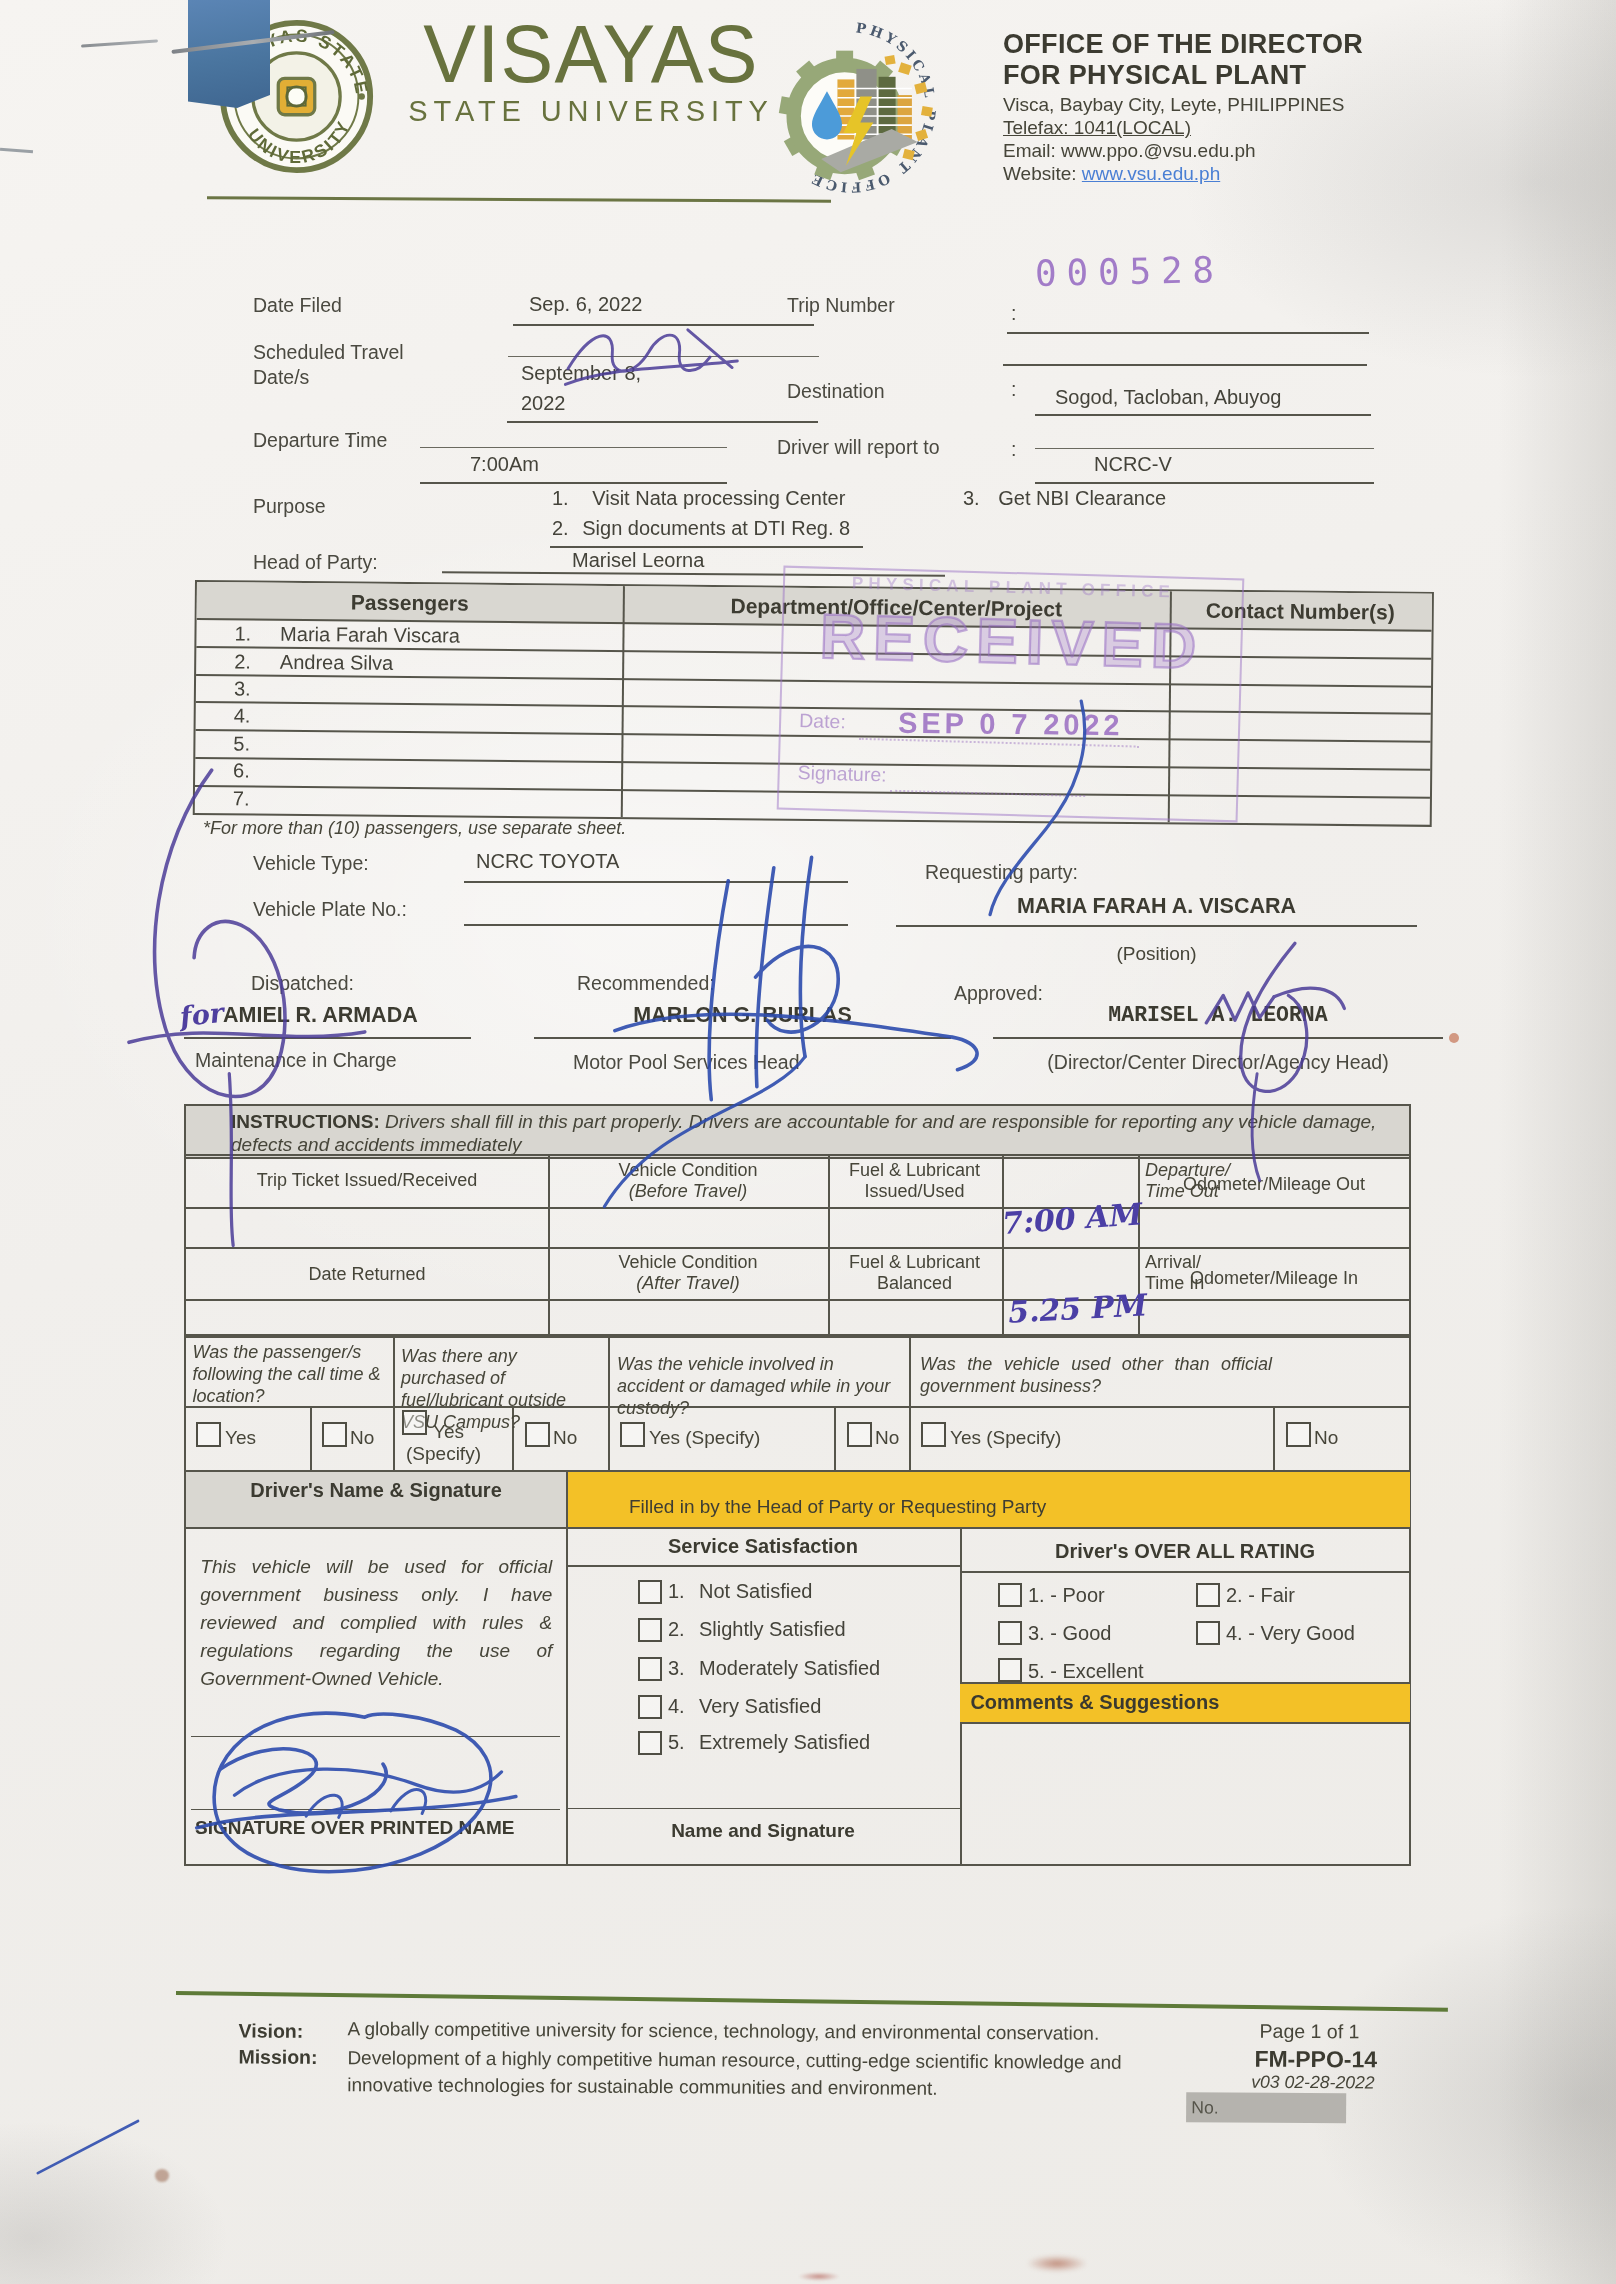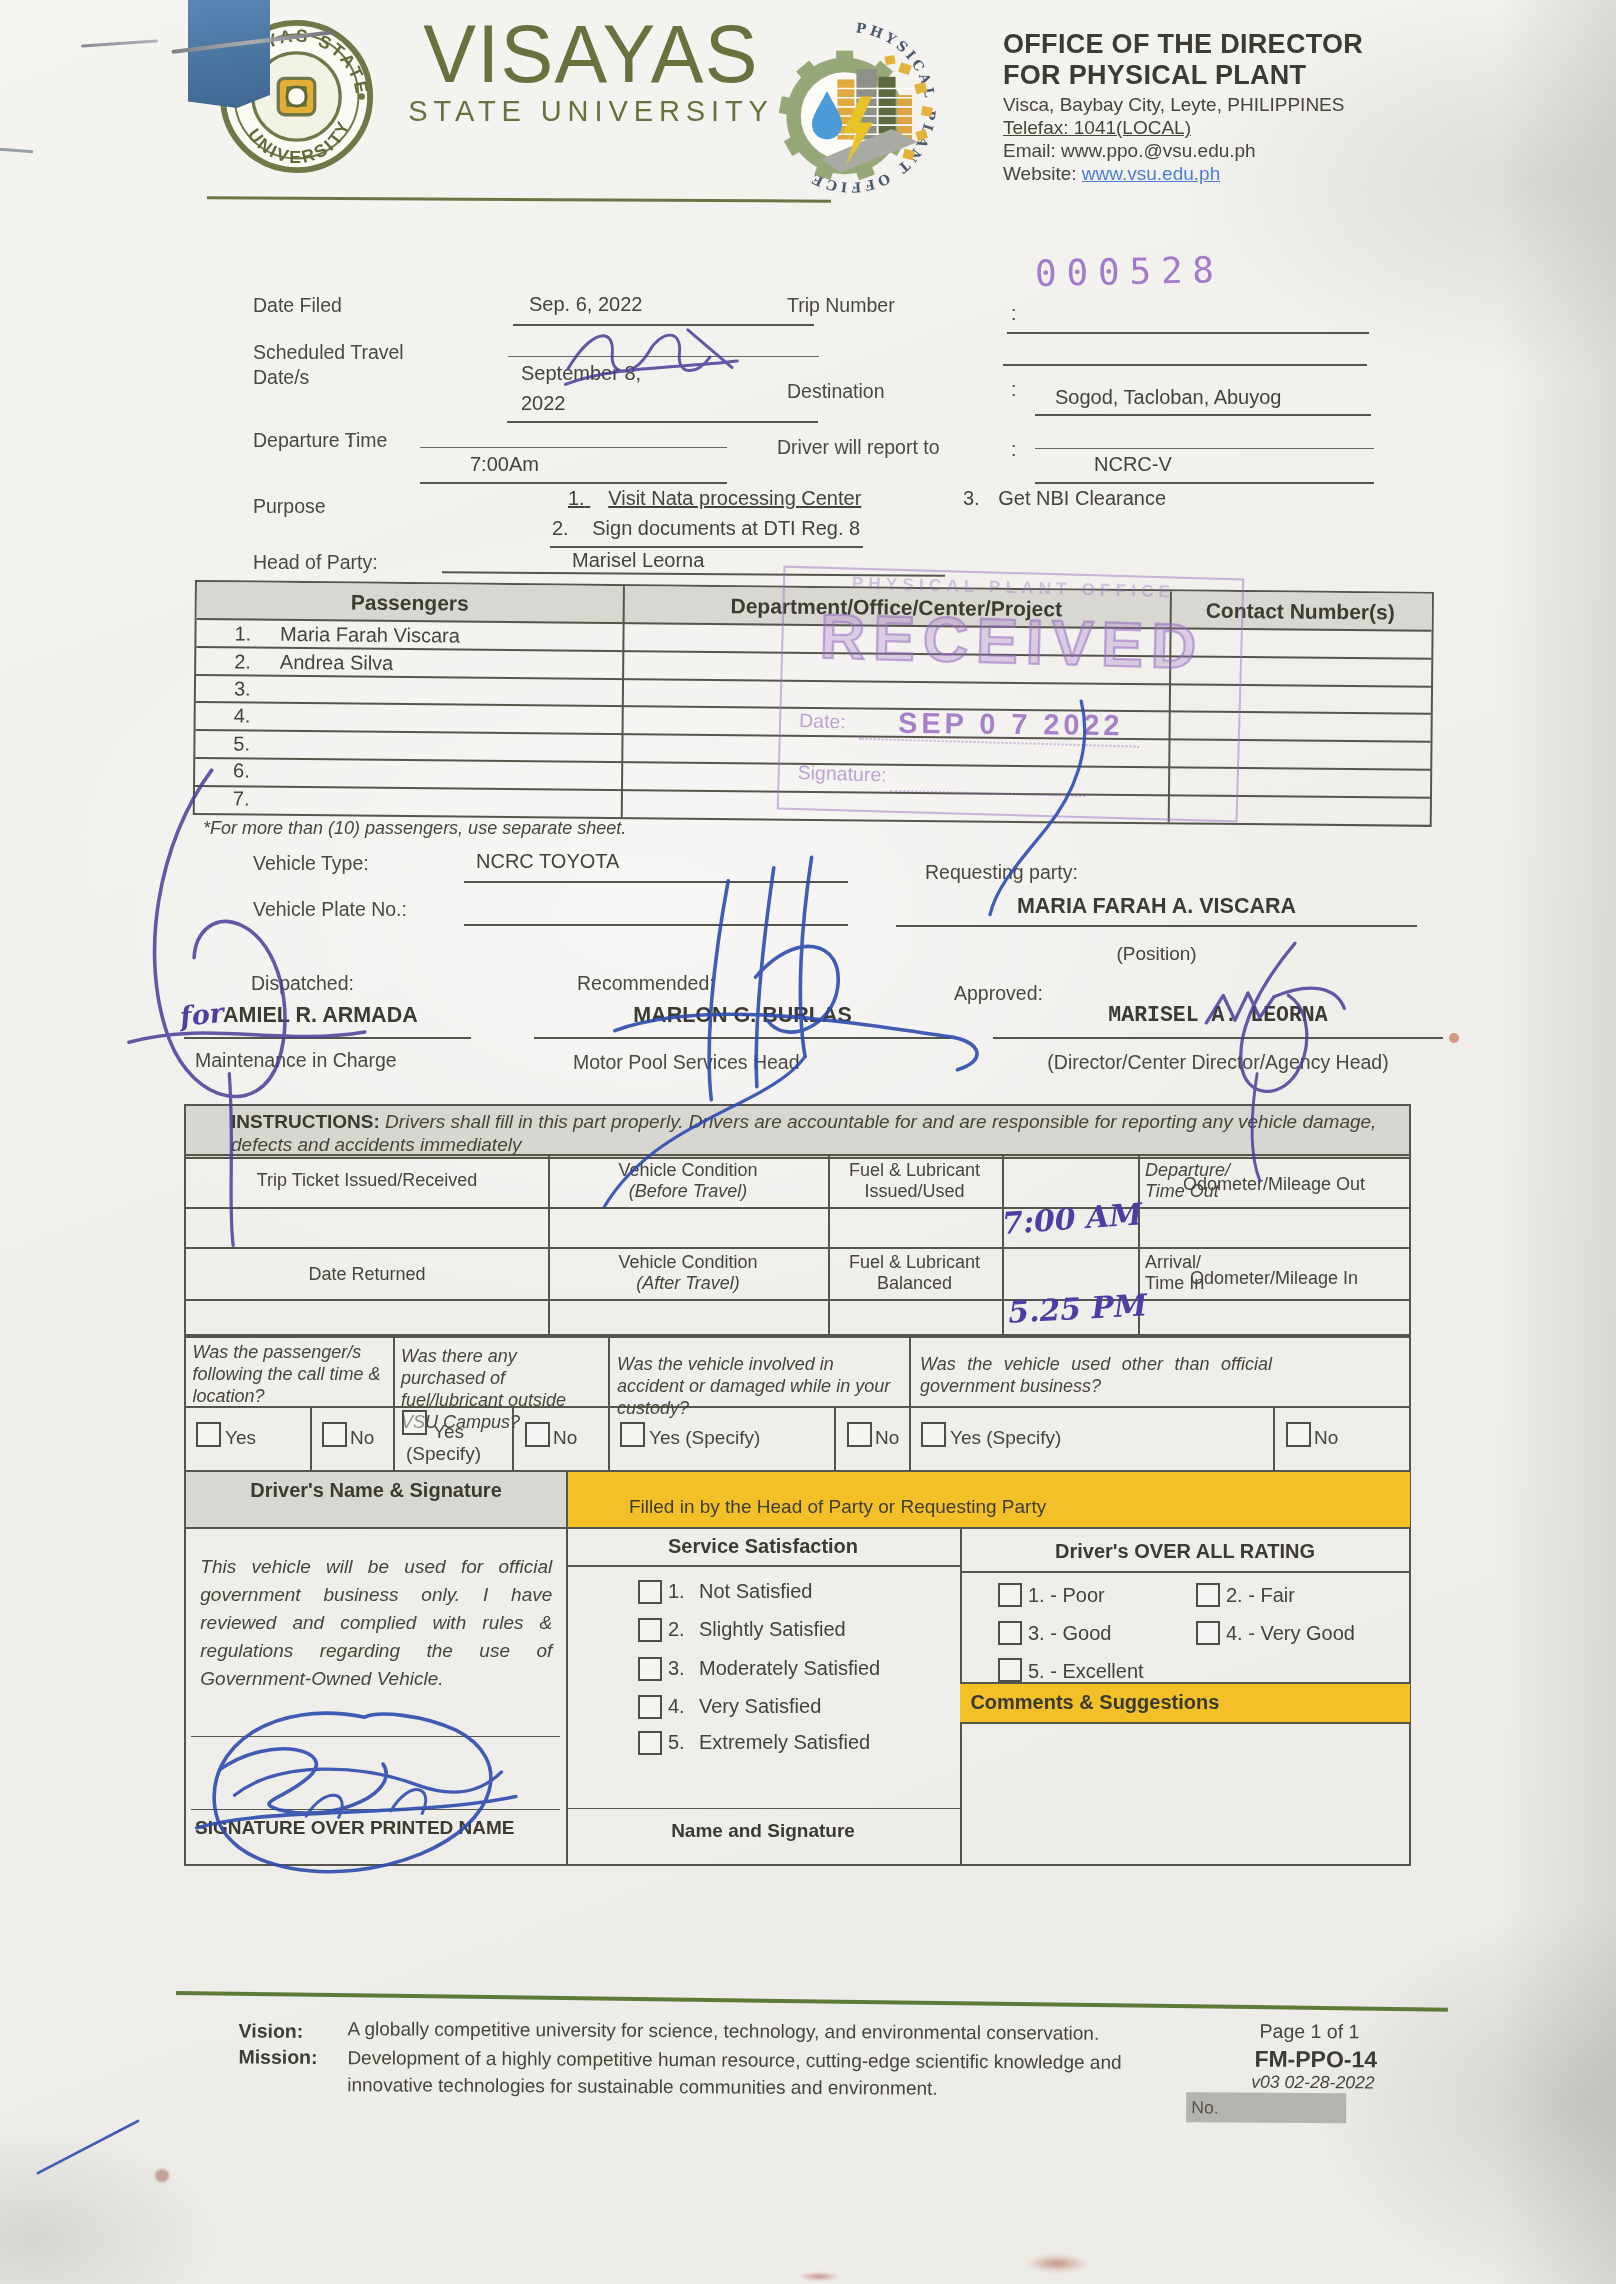--- a/index.html
+++ b/index.html
@@ -134,31 +134,31 @@
   <div class="abs val" style="left:521px;top:392px;">2022</div>
   <div class="abs rule" style="left:507px;top:421px;width:311px;"></div>
 
   <div class="abs lbl" style="left:253px;top:429px;">Departure Time</div>
   <div class="abs lbl" style="left:347px;top:429px;">:</div>
   <div class="abs thin" style="left:420px;top:447px;width:307px;"></div>
   <div class="abs val" style="left:470px;top:453px;">7:00Am</div>
   <div class="abs rule" style="left:420px;top:482px;width:307px;"></div>
 
   <div class="abs lbl" style="left:253px;top:495px;">Purpose</div>
-  <div class="abs val" style="left:568px;top:487px;text-decoration:underline;">
+  <div class="abs val" style="left:552px;top:487px;">
     <span>1.</span>
     <span style="margin-left:18px;">Visit Nata processing Center</span>
   </div>
   <div class="abs val" style="left:963px;top:487px;">
     <span>3.</span>
     <span style="margin-left:13px;">Get NBI Clearance</span>
   </div>
   <div class="abs val" style="left:552px;top:517px;">
     <span>2.</span>
-    <span style="margin-left:18px;">Sign documents at DTI Reg. 8</span>
+    <span style="margin-left:8px;">Sign documents at DTI Reg. 8</span>
   </div>
   <div class="abs rule" style="left:550px;top:546px;width:313px;"></div>
 
   <div class="abs lbl" style="left:787px;top:294px;">Trip Number</div>
   <div class="abs lbl" style="left:1011px;top:302px;">:</div>
   <div class="abs rule" style="left:1007px;top:332px;width:362px;"></div>
   <div class="abs rule" style="left:1003px;top:364px;width:364px;"></div>
 
   <div class="abs lbl" style="left:787px;top:380px;">Destination</div>
   <div class="abs lbl" style="left:1011px;top:378px;">:</div>

